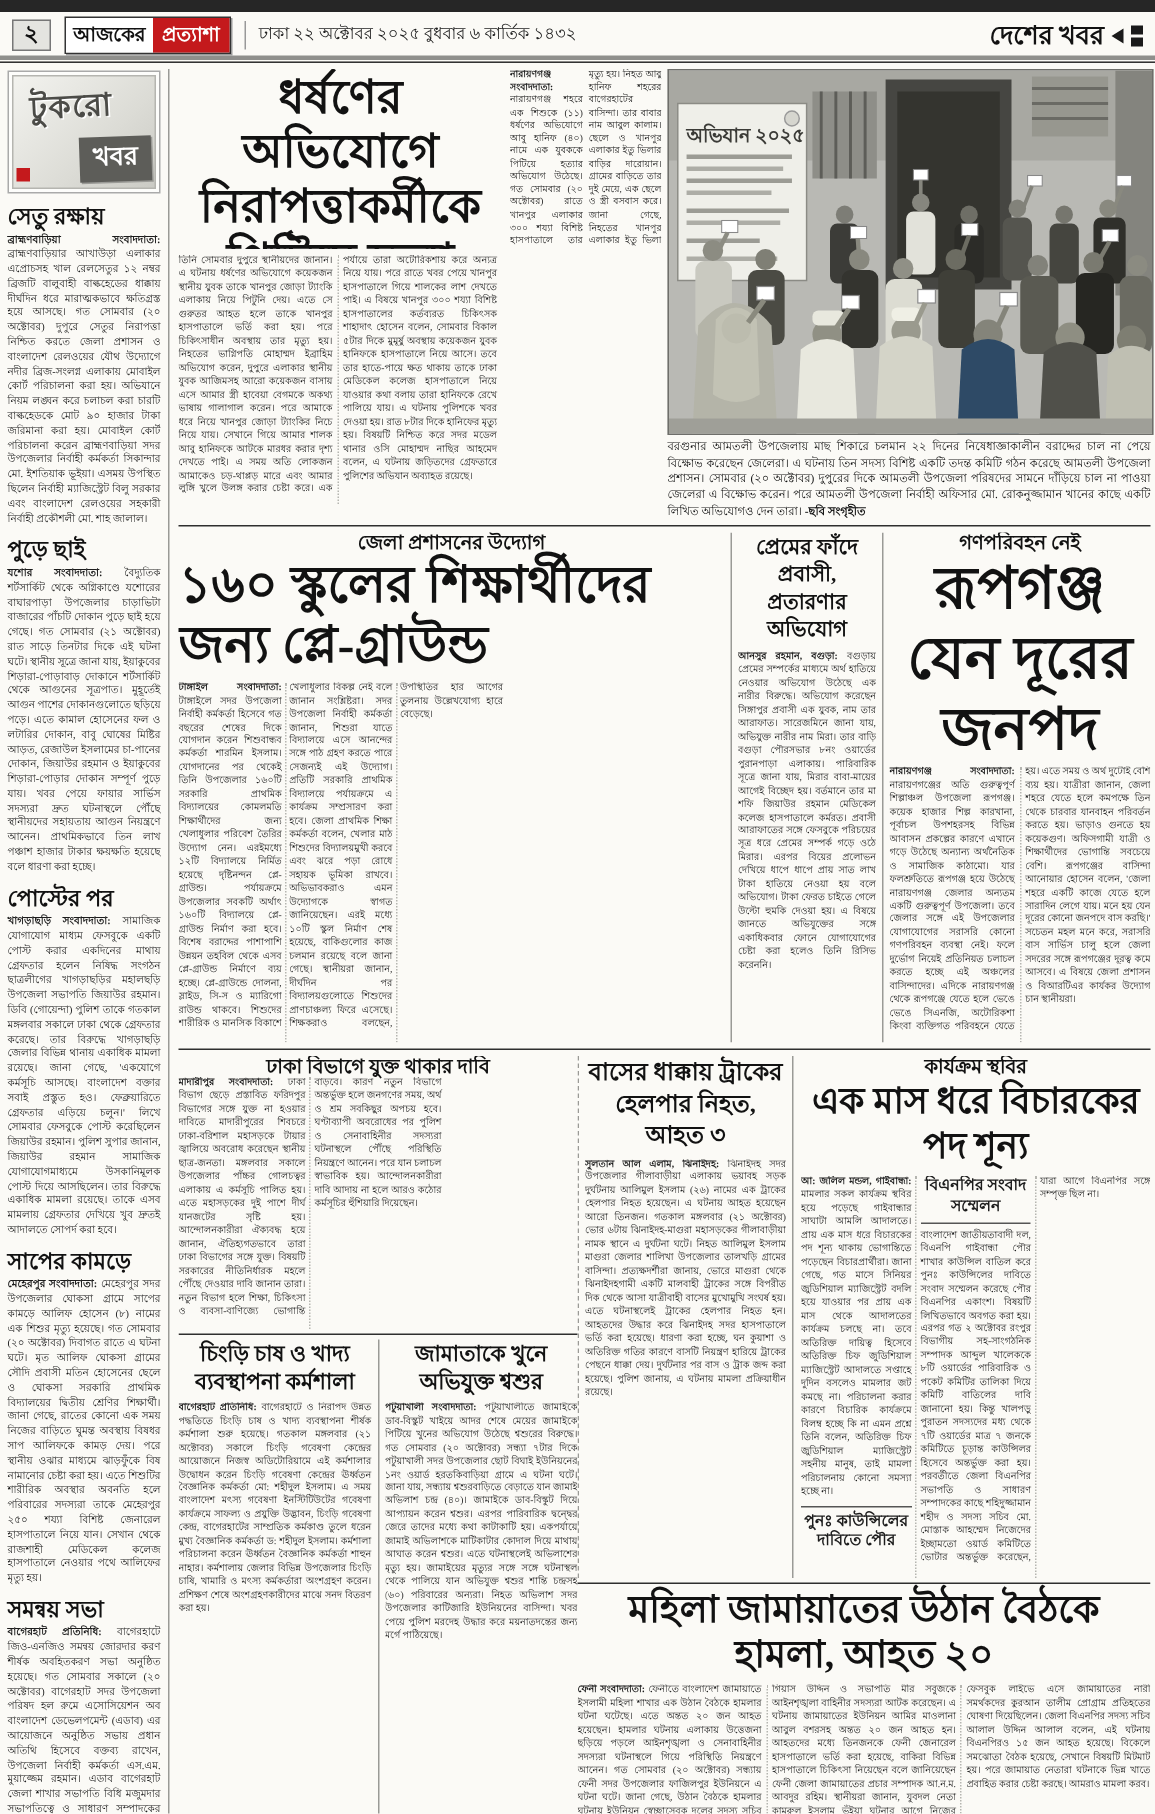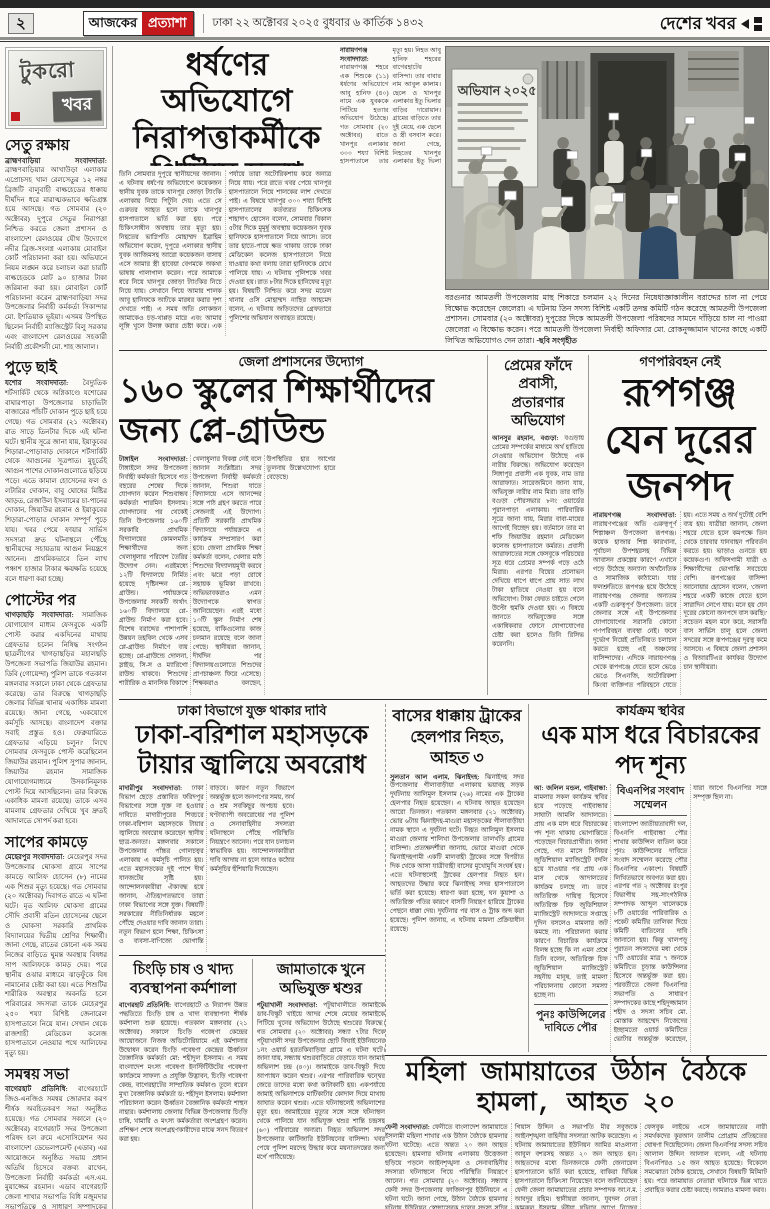--- a/index.html
+++ b/index.html
@@ -7,21 +7,21 @@
     width:770px;height:1209px;overflow:hidden;
     background:#fbfaf6;color:#121212;
     font-family:"Liberation Serif","DejaVu Serif",serif;
     position:relative;
   }
   
   .topbar{height:8px;background:#262626;border-bottom:2px solid #fbfaf6;}
   .hrow{display:flex;align-items:center;height:27px;padding:0 8px;gap:9px;}
   .pagenum{flex:none;border:1px solid #777;background:#e4e4e0;font-weight:bold;
     font-size:15px;line-height:19px;padding:0 7px;}
-  .masthead{flex:none;display:flex;border:1px solid #333;box-shadow:1px 1px 0 #999;margin-left:40px;}
+  .masthead{flex:none;display:flex;border:1px solid #333;box-shadow:1px 1px 0 #999;}
   .m-black{background:#fff;padding:1px 5px;font-weight:bold;font-size:13px;}
   .m-red{background:#c4191c;color:#fff;padding:1px 6px;font-weight:bold;font-size:13px;}
   .dateline{font-size:11px;border-left:1px solid #999;padding-left:9px;color:#222;}
   .section-wrap{margin-left:auto;display:flex;align-items:center;gap:5px;}
   .section-title{font-weight:bold;font-size:17px;}
   .sec-tri{width:0;height:0;border-top:5px solid transparent;border-bottom:5px solid transparent;
     border-right:8px solid #1a1a1a;}
   .sec-sq{display:flex;flex-direction:column;gap:2px;}
   .sec-sq i{display:block;width:8px;height:6px;background:#1a1a1a;}
   .hrule2{height:3px;background:#8f8f8c;border-bottom:1px solid #fbfaf6;}
@@ -103,21 +103,21 @@
   .bc-body{flex:1;overflow:hidden;}
   .judge{flex:1;border-left:1px solid #9a9a96;padding-left:5px;display:flex;
     flex-direction:column;min-width:0;}
   .jd-head{font-size:24px;font-weight:bold;text-align:center;line-height:1.25;margin:2px 0 4px;}
   .jd-body{flex:1;column-count:3;column-gap:6px;column-rule:1px dotted #b5b5b0;
     column-fill:auto;overflow:hidden;}
   .jd-sub{font-size:10.5px;font-weight:bold;text-align:center;line-height:1.3;
     margin:4px 0;padding:3px 0;border-top:1px solid #555;border-bottom:1px solid #555;}
   .mahila{flex:1;display:flex;flex-direction:column;border-top:1px solid #2e2e2e;
     margin-top:3px;padding-top:2px;overflow:hidden;}
-  .mh-head{font-size:25px;font-weight:bold;text-align:center;line-height:1.2;margin:1px 0 4px;font-family:Liberation Mono, monospace;}
+  .mh-head{font-size:25px;font-weight:bold;text-align:center;line-height:1.2;margin:1px 0 4px;}
   .mh-body{flex:1;column-count:3;column-gap:7px;column-rule:1px dotted #b5b5b0;
     column-fill:auto;overflow:hidden;}
 </style>
 </head>
 <body>
 
 <div class="topbar"></div>
 <div class="hrow">
   <span class="pagenum">২</span>
   <span class="masthead">
@@ -324,21 +324,20 @@
         </div>
       </div>
     </div>
 
     <div class="rule-h"></div>
 
     <div class="row3">
 
       <div class="bl-stack">
         <div class="kicker">ঢাকা বিভাগে যুক্ত থাকার দাবি</div>
-        <div class="bl-head">ঢাকা-বরিশাল মহাসড়কে টায়ার জ্বালিয়ে অবরোধ</div>
         <div class="bl-body body-sm">
           <b class="byline">মাদারীপুর সংবাদদাতা: </b><span>ঢাকা বিভাগ ছেড়ে প্রস্তাবিত ফরিদপুর বিভাগের সঙ্গে যুক্ত না হওয়ার দাবিতে মাদারীপুরের শিবচরে ঢাকা-বরিশাল মহাসড়কে টায়ার জ্বালিয়ে অবরোধ করেছেন স্থানীয় ছাত্র-জনতা। মঙ্গলবার সকালে উপজেলার পাঁচ্চর গোলচত্বর এলাকায় এ কর্মসূচি পালিত হয়। এতে মহাসড়কের দুই পাশে দীর্ঘ যানজটের সৃষ্টি হয়। আন্দোলনকারীরা ঐক্যবদ্ধ হয়ে জানান, ঐতিহ্যগতভাবে তারা ঢাকা বিভাগের সঙ্গে যুক্ত। বিষয়টি সরকারের নীতিনির্ধারক মহলে পৌঁছে দেওয়ার দাবি জানান তারা। নতুন বিভাগ হলে শিক্ষা, চিকিৎসা ও ব্যবসা-বাণিজ্যে ভোগান্তি বাড়বে। কারণ নতুন বিভাগে অন্তর্ভুক্ত হলে জনগণের সময়, অর্থ ও শ্রম সবকিছুর অপচয় হবে। ঘণ্টাব্যাপী অবরোধের পর পুলিশ ও সেনাবাহিনীর সদস্যরা ঘটনাস্থলে পৌঁছে পরিস্থিতি নিয়ন্ত্রণে আনেন। পরে যান চলাচল স্বাভাবিক হয়। আন্দোলনকারীরা দাবি আদায় না হলে আরও কঠোর কর্মসূচির হুঁশিয়ারি দিয়েছেন।</span>
         </div>
         <div class="subrow">
           <div class="sub-col first">
             <div class="sub-head">চিংড়ি চাষ ও খাদ্য ব্যবস্থাপনা কর্মশালা</div>
             <div class="sub-body body-sm">
               <b class="byline">বাগেরহাট প্রতিনিধি: </b><span>বাগেরহাটে ও নিরাপদ উন্নত পদ্ধতিতে চিংড়ি চাষ ও খাদ্য ব্যবস্থাপনা শীর্ষক কর্মশালা শুরু হয়েছে। গতকাল মঙ্গলবার (২১ অক্টোবর) সকালে চিংড়ি গবেষণা কেন্দ্রের আয়োজনে নিজস্ব অডিটোরিয়ামে এই কর্মশালার উদ্বোধন করেন চিংড়ি গবেষণা কেন্দ্রের ঊর্ধ্বতন বৈজ্ঞানিক কর্মকর্তা মো: শহীদুল ইসলাম। এ সময় বাংলাদেশ মৎস্য গবেষণা ইনস্টিটিউটের গবেষণা কার্যক্রমে সাফল্য ও প্রযুক্তি উদ্ভাবন, চিংড়ি গবেষণা কেন্দ্র, বাগেরহাটের সাম্প্রতিক কর্মকাণ্ড তুলে ধরেন মুখ্য বৈজ্ঞানিক কর্মকর্তা ড: শহীদুল ইসলাম। কর্মশালা পরিচালনা করেন ঊর্ধ্বতন বৈজ্ঞানিক কর্মকর্তা শাহুন নাহার। কর্মশালায় জেলার বিভিন্ন উপজেলার চিংড়ি চাষি, খামারি ও মৎস্য কর্মকর্তারা অংশগ্রহণ করেন। প্রশিক্ষণ শেষে অংশগ্রহণকারীদের মাঝে সনদ বিতরণ করা হয়।</span>
             </div>
           </div>

